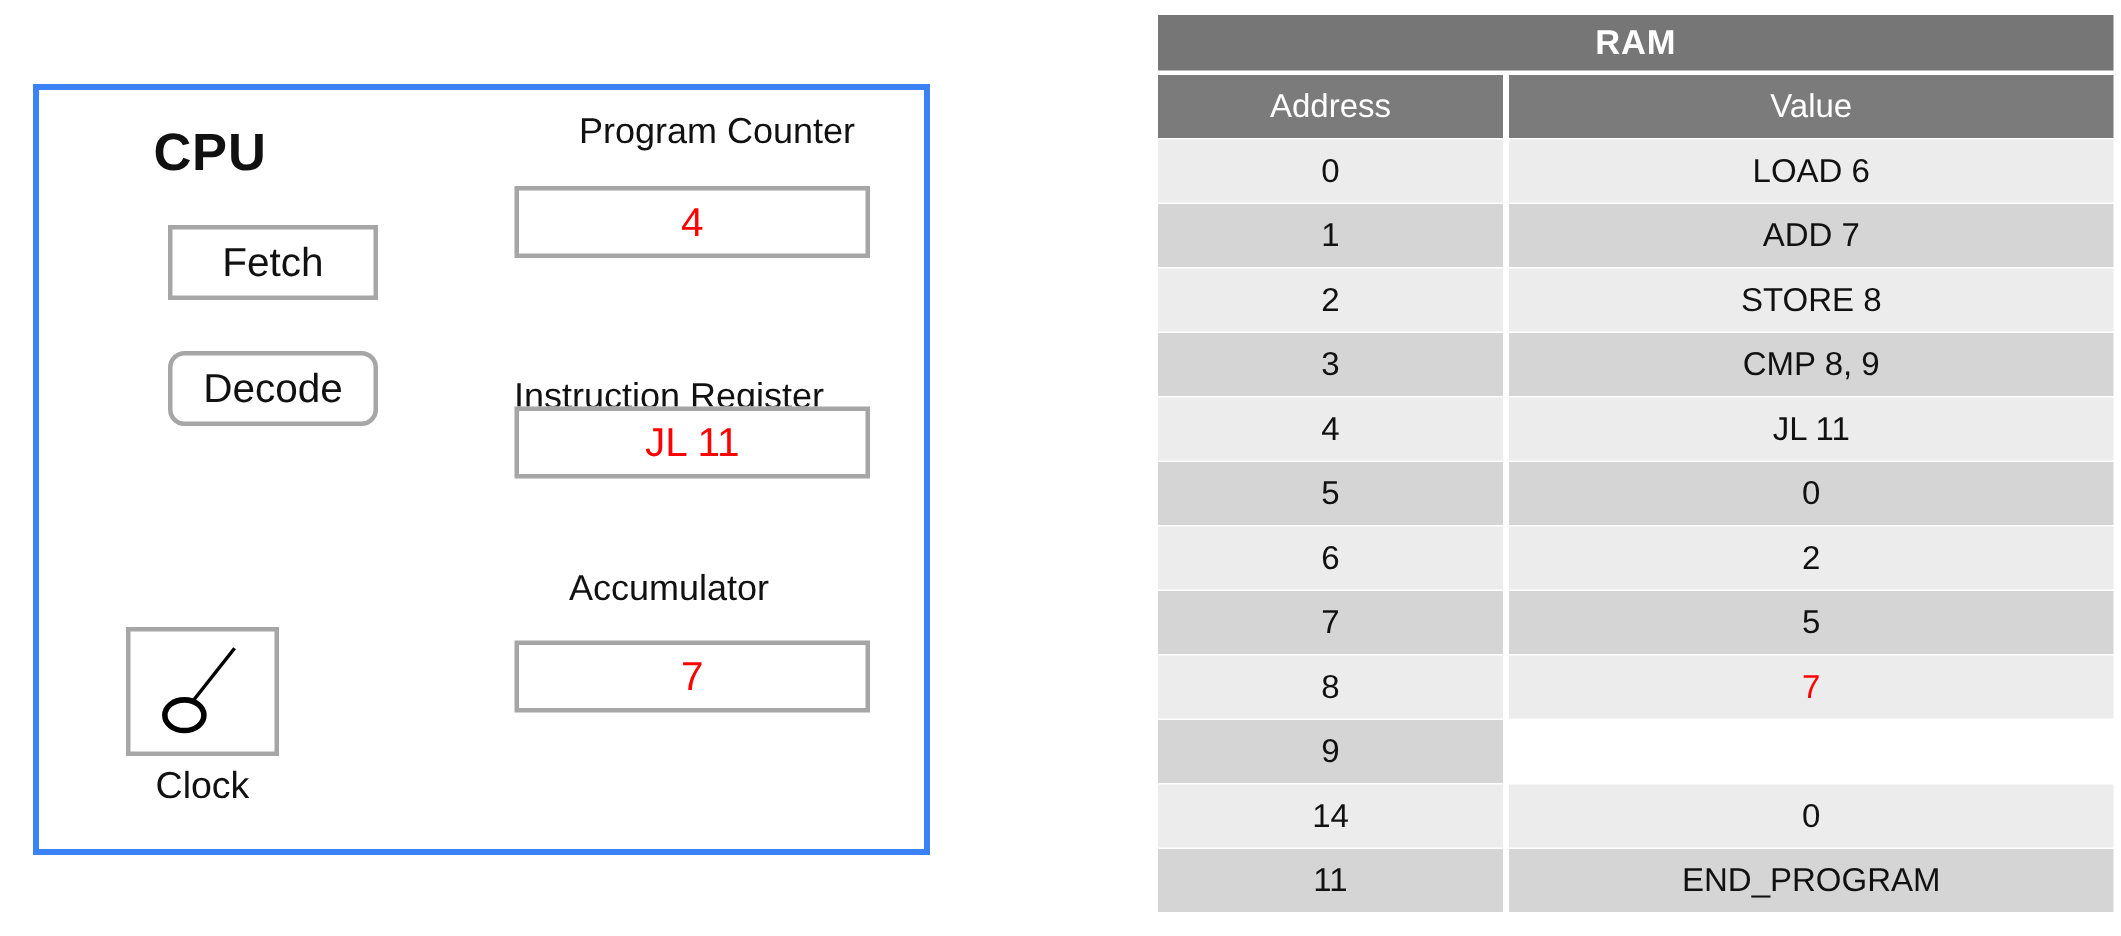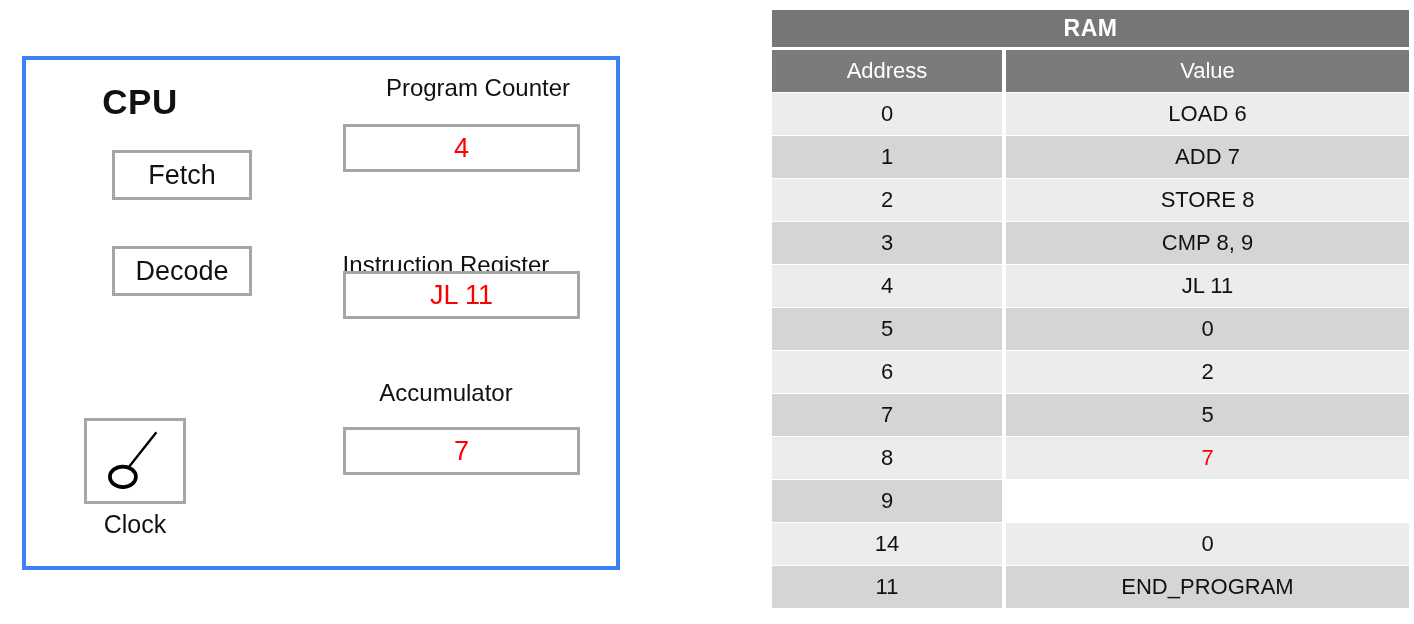--- a/index.html
+++ b/index.html
@@ -48,21 +48,21 @@
     box-sizing: border-box;
     background: #ffffff;
     display: flex;
     align-items: center;
     justify-content: center;
     font-size: 27px;
     color: #111111;
     margin-left: 45px;
   }
   #stage-fetch   { top: 90px;  }
-  #stage-decode  { top: 186px; }
+  #stage-decode  { top: 174px; border-radius: 11px; }
   #stage-execute { top: 259px; }
 
   
   #clock-box {
     position: absolute;
     left: 58px;
     top: 358px;
     width: 102px;
     height: 86px;
     border: 3px solid #a6a6a6;

